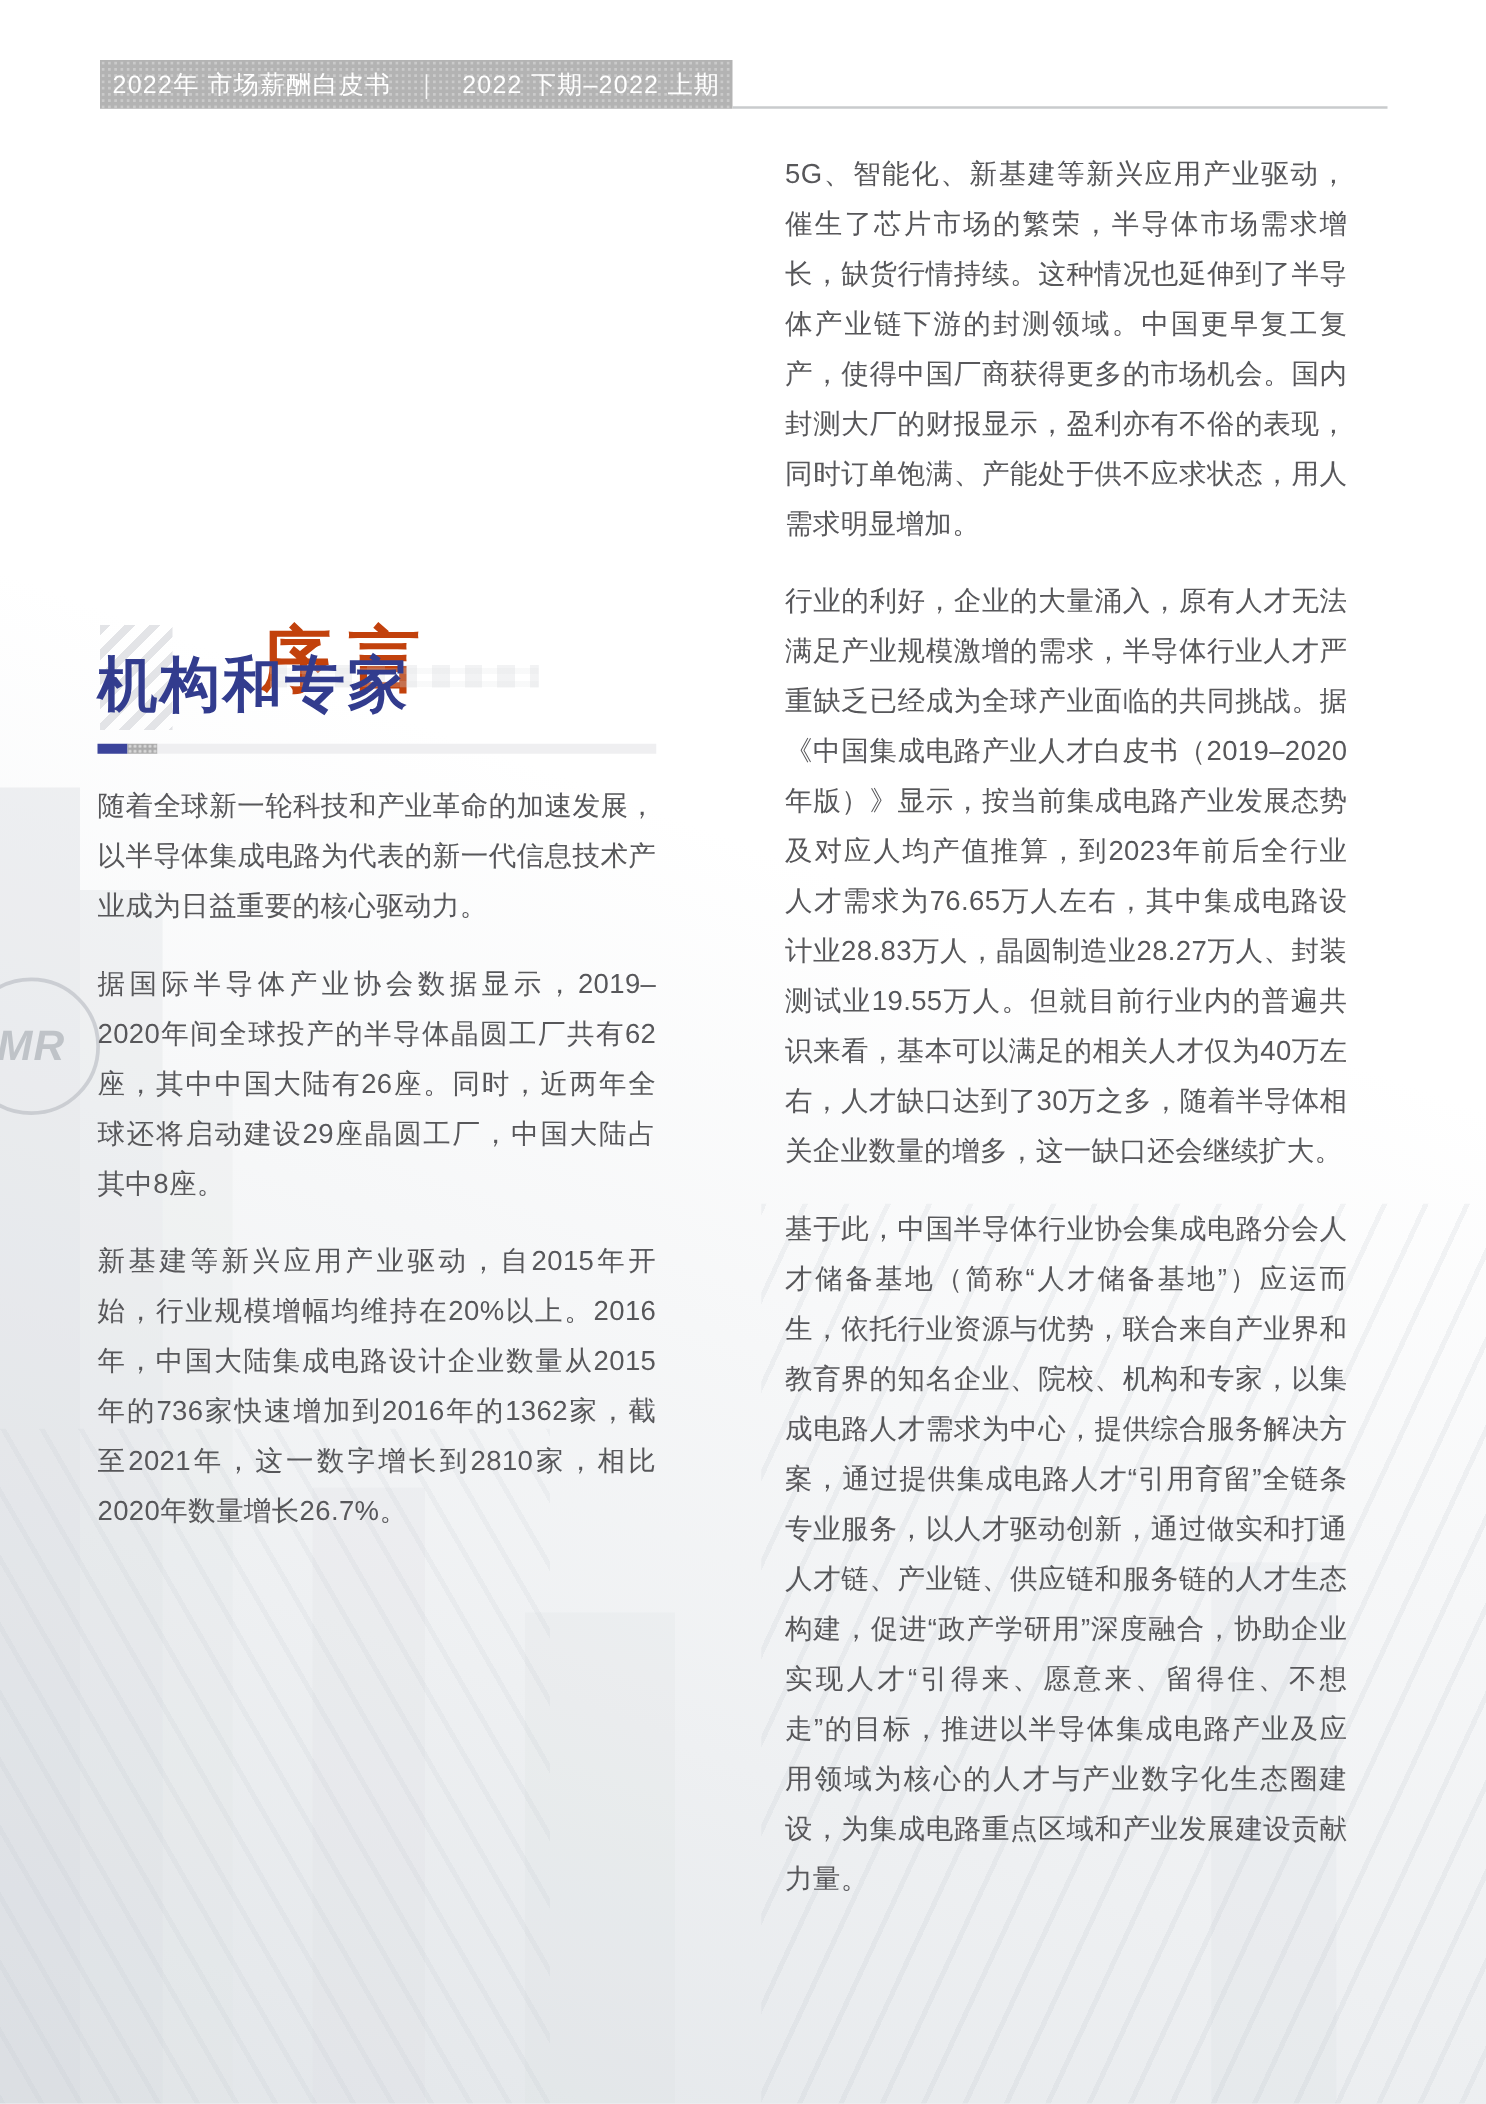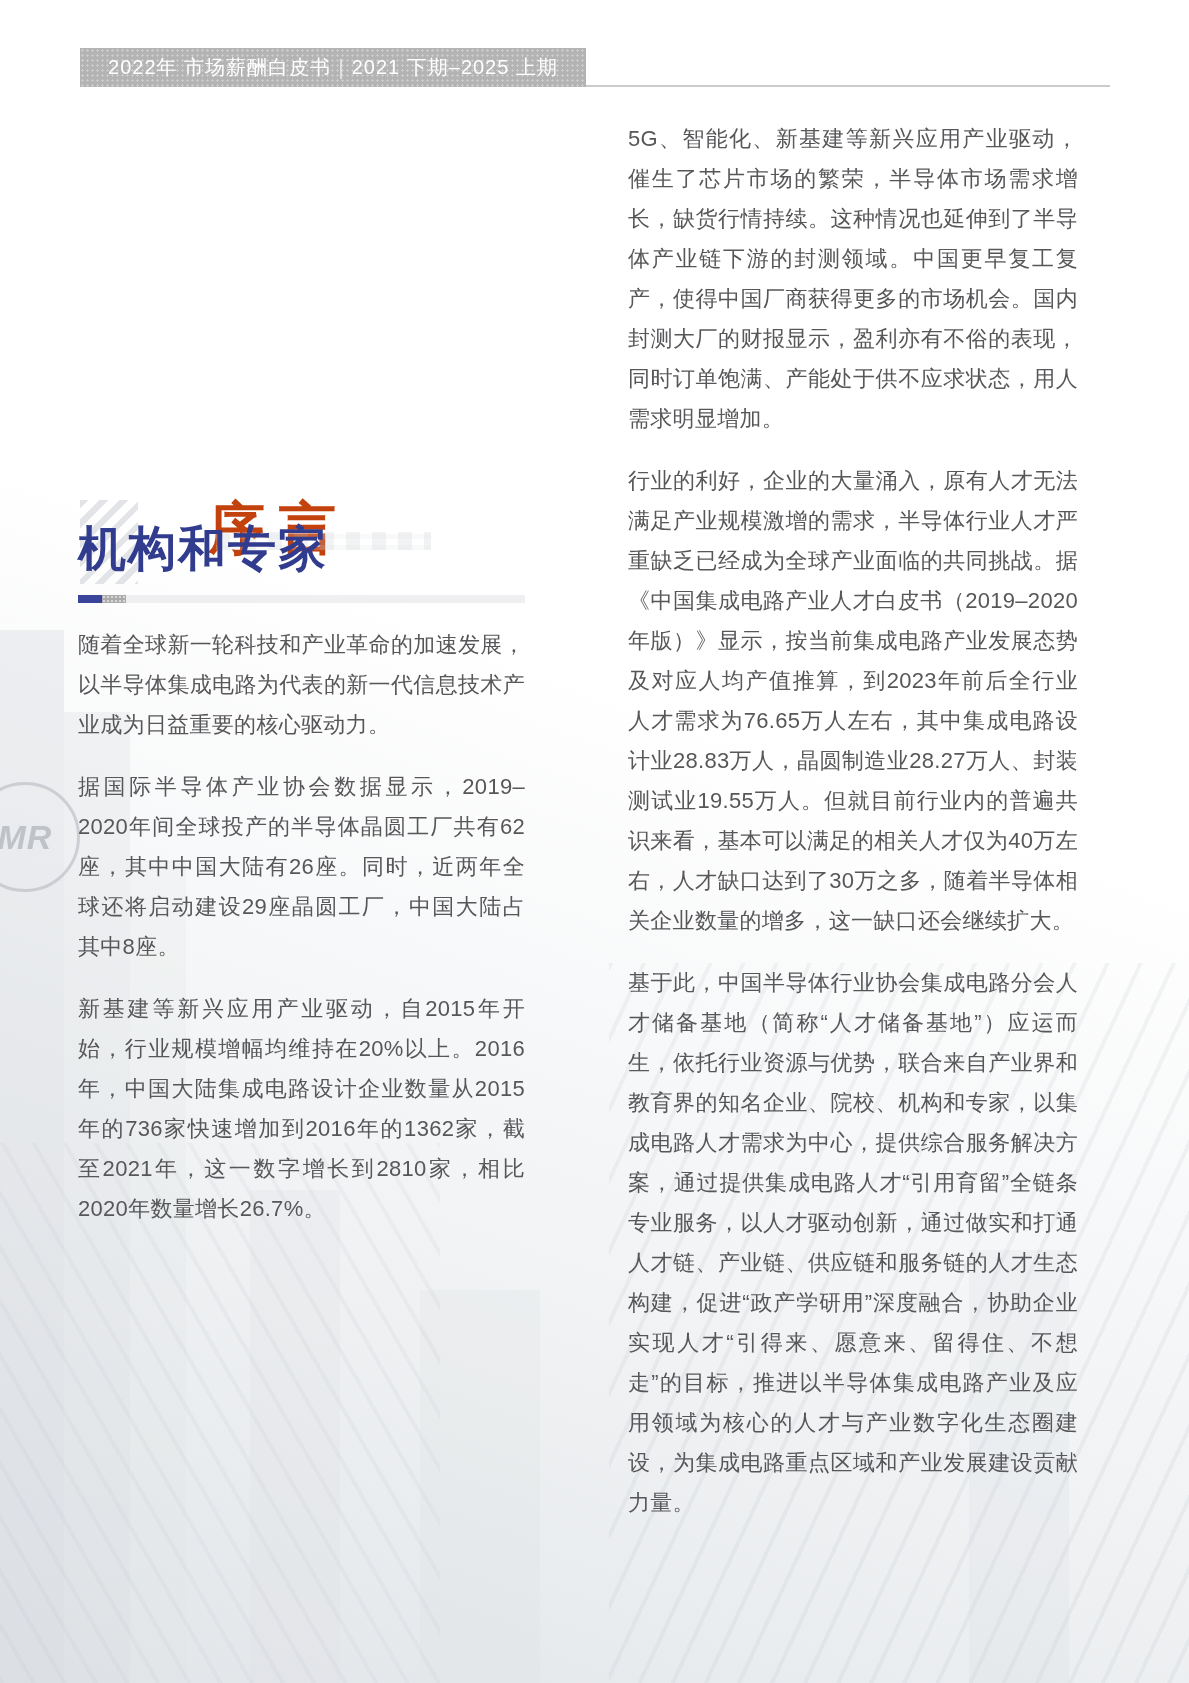--- a/index.html
+++ b/index.html
@@ -28,21 +28,21 @@
     position:absolute;left:-30px;top:782px;width:104px;height:104px;border-radius:50%;
     border:3px solid rgba(176,181,187,0.55);display:flex;align-items:center;justify-content:center;
     color:rgba(176,181,187,0.75);font-style:italic;font-weight:700;font-size:34px;letter-spacing:1px;
   }
   
   .header-bar{
     position:absolute;left:80px;top:48px;width:506px;height:39px;
     background:#b3b3b3;
     background-image:radial-gradient(rgba(255,255,255,0.30) 1px, rgba(0,0,0,0) 1.4px);
     background-size:5px 5px;
-    display:flex;align-items:center;justify-content:center;gap:0;
+    display:flex;align-items:center;justify-content:center;gap:18px;
     color:#ffffff;font-size:20px;letter-spacing:1px;white-space:nowrap;
   }
   .header-sep{opacity:.9;}
   .header-rule{position:absolute;left:586px;top:85px;width:524px;height:2px;background:#c9cbcd;}
   
   .col{position:absolute;text-align:justify;}
   .col-left{left:78px;top:440px;width:447px;}
   .col-right{left:628px;top:119px;width:450px;}
   .para{
     margin:22px 0 0 0;font-size:22px;line-height:40px;letter-spacing:0.3px;
@@ -98,21 +98,21 @@
     <div class="streaks-bl"></div>
     <div class="wm-circle">
       <span>MR</span>
     </div>
   </div>
 
   <header>
     <div class="header-bar">
       <span>2022年 市场薪酬白皮书</span>
       <span class="header-sep">｜</span>
-      <span>2021 下期–2025 上期</span>
+      <span>2022 下期–2022 上期</span>
     </div>
     <div class="header-rule"></div>
   </header>
 
   <section class="col col-left">
     <div class="title-block">
       <div class="stripes"></div>
       <div class="ghost">序言</div>
       <div class="glitch"></div>
       <h1 class="title">机构和专家</h1>

